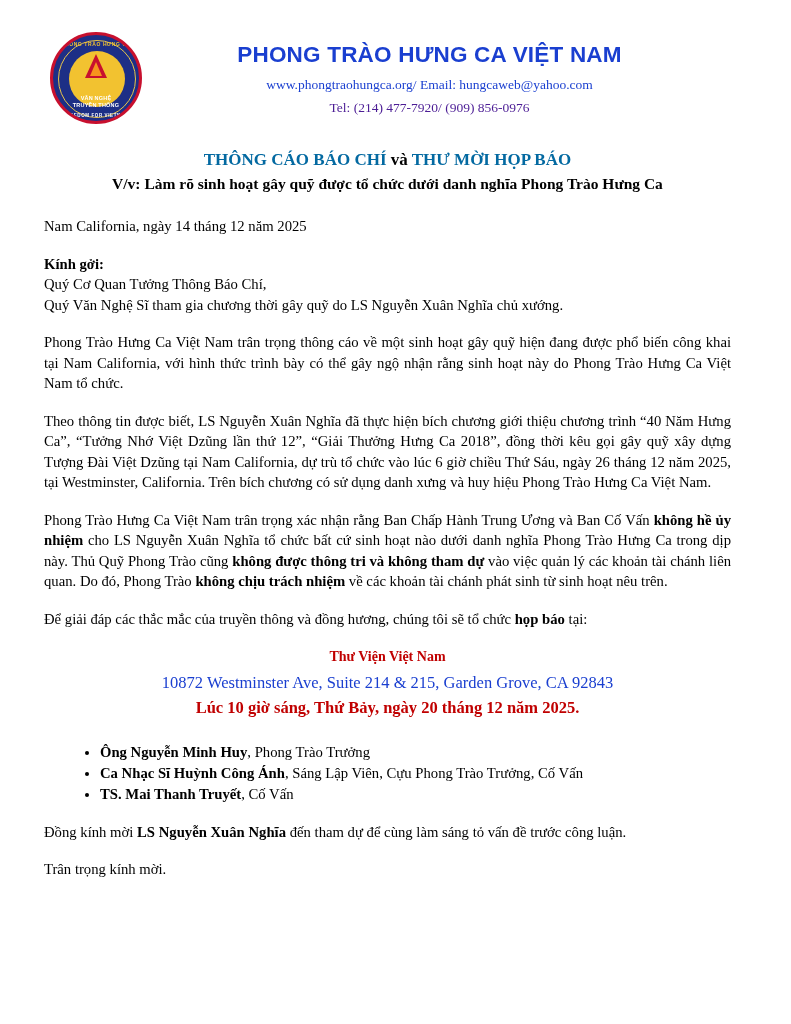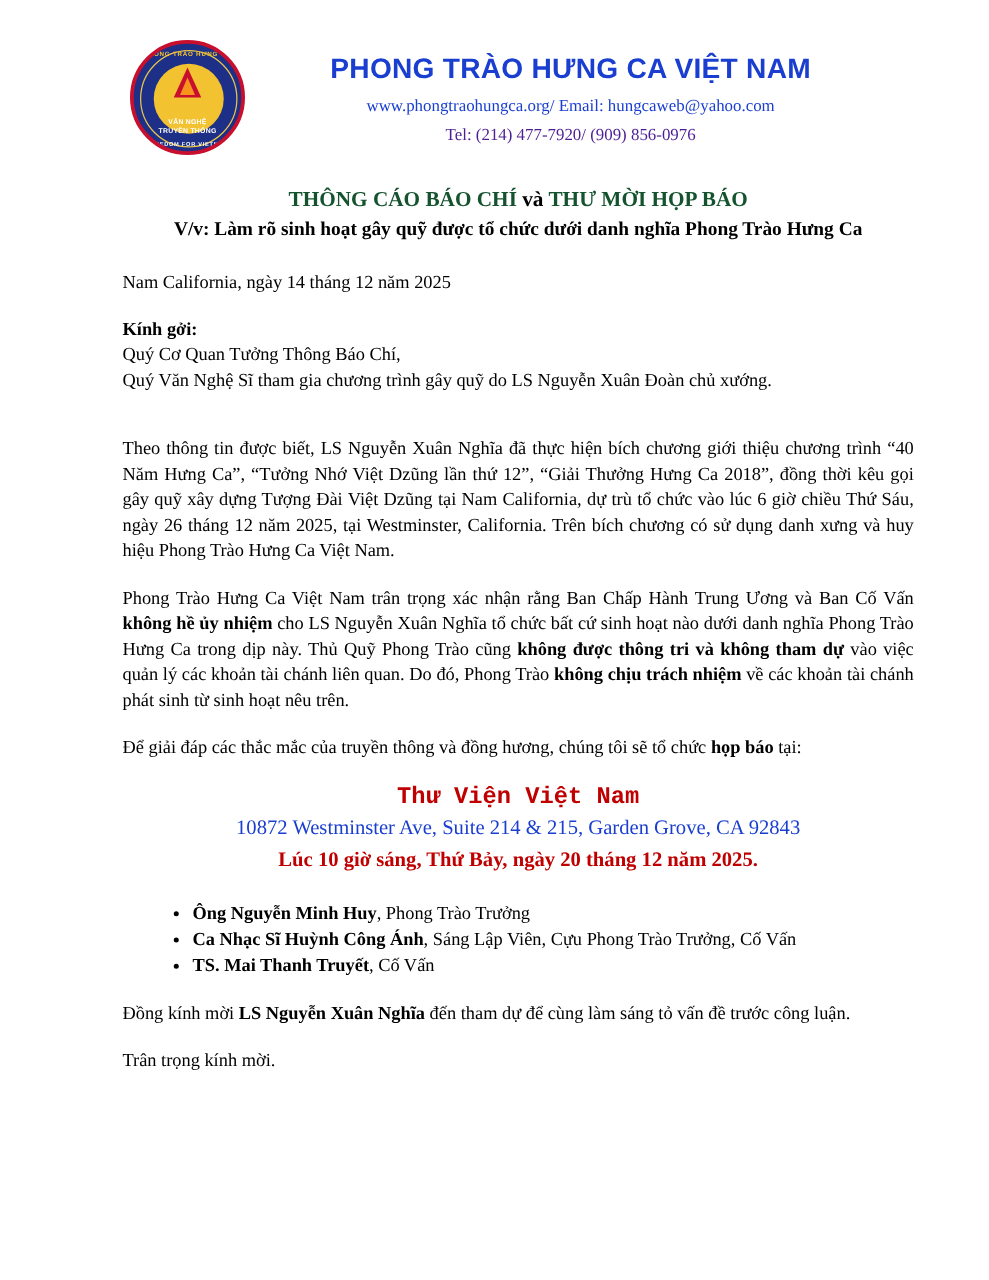--- a/index.html
+++ b/index.html
@@ -12,21 +12,21 @@
     height: 1024px;
     font-family: "Liberation Serif", serif;
     color: #000000;
     position: relative;
     overflow: hidden;
   }
   .page {
     width: 791px;
     height: 732px;
     box-sizing: border-box;
-    padding: 26px 60px 0 98px;
+    padding: 26px 60px 0 44px;
     position: relative;
   }
 
   
   .header {
     display: flex;
     align-items: flex-start;
     margin-top: 4px;
   }
   .logo-wrap {
@@ -136,21 +136,21 @@
 
   
   .title-block {
     text-align: center;
     margin-top: 26px;
   }
   .title-main {
     font-size: 17px;
     font-weight: bold;
   }
-  .title-main .red { color: #14532d; }
+  .title-main .red { color: #0369a1; }
   .title-main .black { color: #000000; font-weight: bold; }
   .title-sub {
     font-size: 15.5px;
     font-weight: bold;
     color: #000000;
     margin-top: 5px;
   }
 
   
   .body {
@@ -162,23 +162,22 @@
   .body p { margin: 0 0 0 0; }
   .gap { height: 17px; }
   .bold { font-weight: bold; }
 
   .addr-block {
     text-align: center;
     margin-top: 18px;
   }
   .addr-line1 {
     font-weight: bold;
-    font-size: 19px;
+    font-size: 14px;
     color: #c00000;
-    font-family: Liberation Mono, monospace;
   }
   .addr-line2 {
     font-size: 16.5px;
     color: #1a3fd0;
     margin-top: 5px;
   }
   .addr-line3 {
     font-weight: bold;
     font-size: 16.5px;
     color: #c00000;
@@ -227,23 +226,24 @@
     <div class="title-sub">V/v: Làm rõ sinh hoạt gây quỹ được tổ chức dưới danh nghĩa Phong Trào Hưng Ca</div>
   </div>
 
   <div class="body">
 
     <p>Nam California, ngày 14 tháng 12 năm 2025</p>
     <div class="gap"></div>
 
     <p class="bold">Kính gởi:</p>
     <p>Quý Cơ Quan Tưởng Thông Báo Chí,</p>
-    <p>Quý Văn Nghệ Sĩ tham gia chương trình gây quỹ do LS Nguyễn Xuân Đoàn chủ xướng.</p>
-
-    <div class="gap"></div>
+    <p>Quý Văn Nghệ Sĩ tham gia chương thời gây quỹ do LS Nguyễn Xuân Nghĩa chủ xướng.</p>
+
+    <div class="gap"></div>
+    <p>Phong Trào Hưng Ca Việt Nam trân trọng thông cáo về một sinh hoạt gây quỹ hiện đang được phổ biến công khai tại Nam California, với hình thức trình bày có thể gây ngộ nhận rằng sinh hoạt này do Phong Trào Hưng Ca Việt Nam tổ chức.</p>
 
     <div class="gap"></div>
     <p>Theo thông tin được biết, LS Nguyễn Xuân Nghĩa đã thực hiện bích chương giới thiệu chương trình “40 Năm Hưng Ca”, “Tưởng Nhớ Việt Dzũng lần thứ 12”, “Giải Thưởng Hưng Ca 2018”, đồng thời kêu gọi gây quỹ xây dựng Tượng Đài Việt Dzũng tại Nam California, dự trù tổ chức vào lúc 6 giờ chiều Thứ Sáu, ngày 26 tháng 12 năm 2025, tại Westminster, California. Trên bích chương có sử dụng danh xưng và huy hiệu Phong Trào Hưng Ca Việt Nam.</p>
 
     <div class="gap"></div>
     <p><span>Phong Trào Hưng Ca Việt Nam trân trọng xác nhận rằng Ban Chấp Hành Trung Ương và Ban Cố Vấn </span><span class="bold">không hề ủy nhiệm</span><span> cho LS Nguyễn Xuân Nghĩa tổ chức bất cứ sinh hoạt nào dưới danh nghĩa Phong Trào Hưng Ca trong dịp này. Thủ Quỹ Phong Trào cũng </span><span class="bold">không được thông tri và không tham dự</span><span> vào việc quản lý các khoản tài chánh liên quan. Do đó, Phong Trào </span><span class="bold">không chịu trách nhiệm</span><span> về các khoản tài chánh phát sinh từ sinh hoạt nêu trên.</span></p>
 
     <div class="gap"></div>
     <p><span>Để giải đáp các thắc mắc của truyền thông và đồng hương, chúng tôi sẽ tổ chức </span><span class="bold">họp báo</span><span> tại:</span></p>
 

